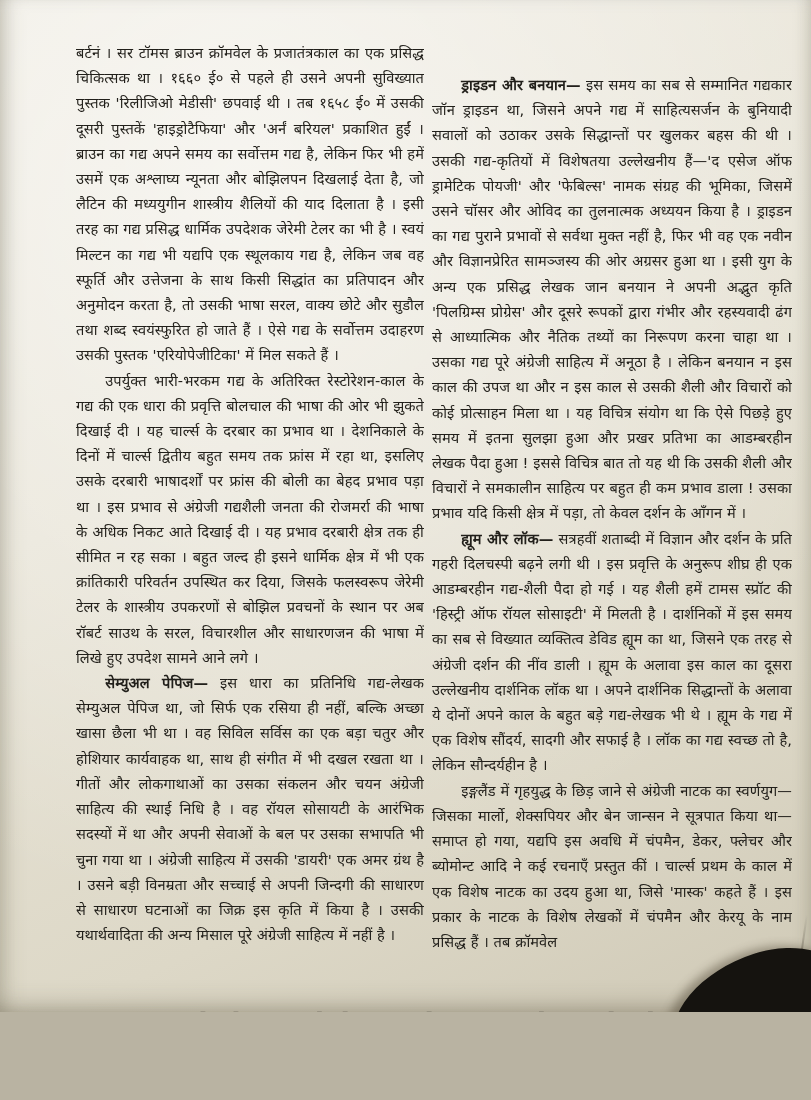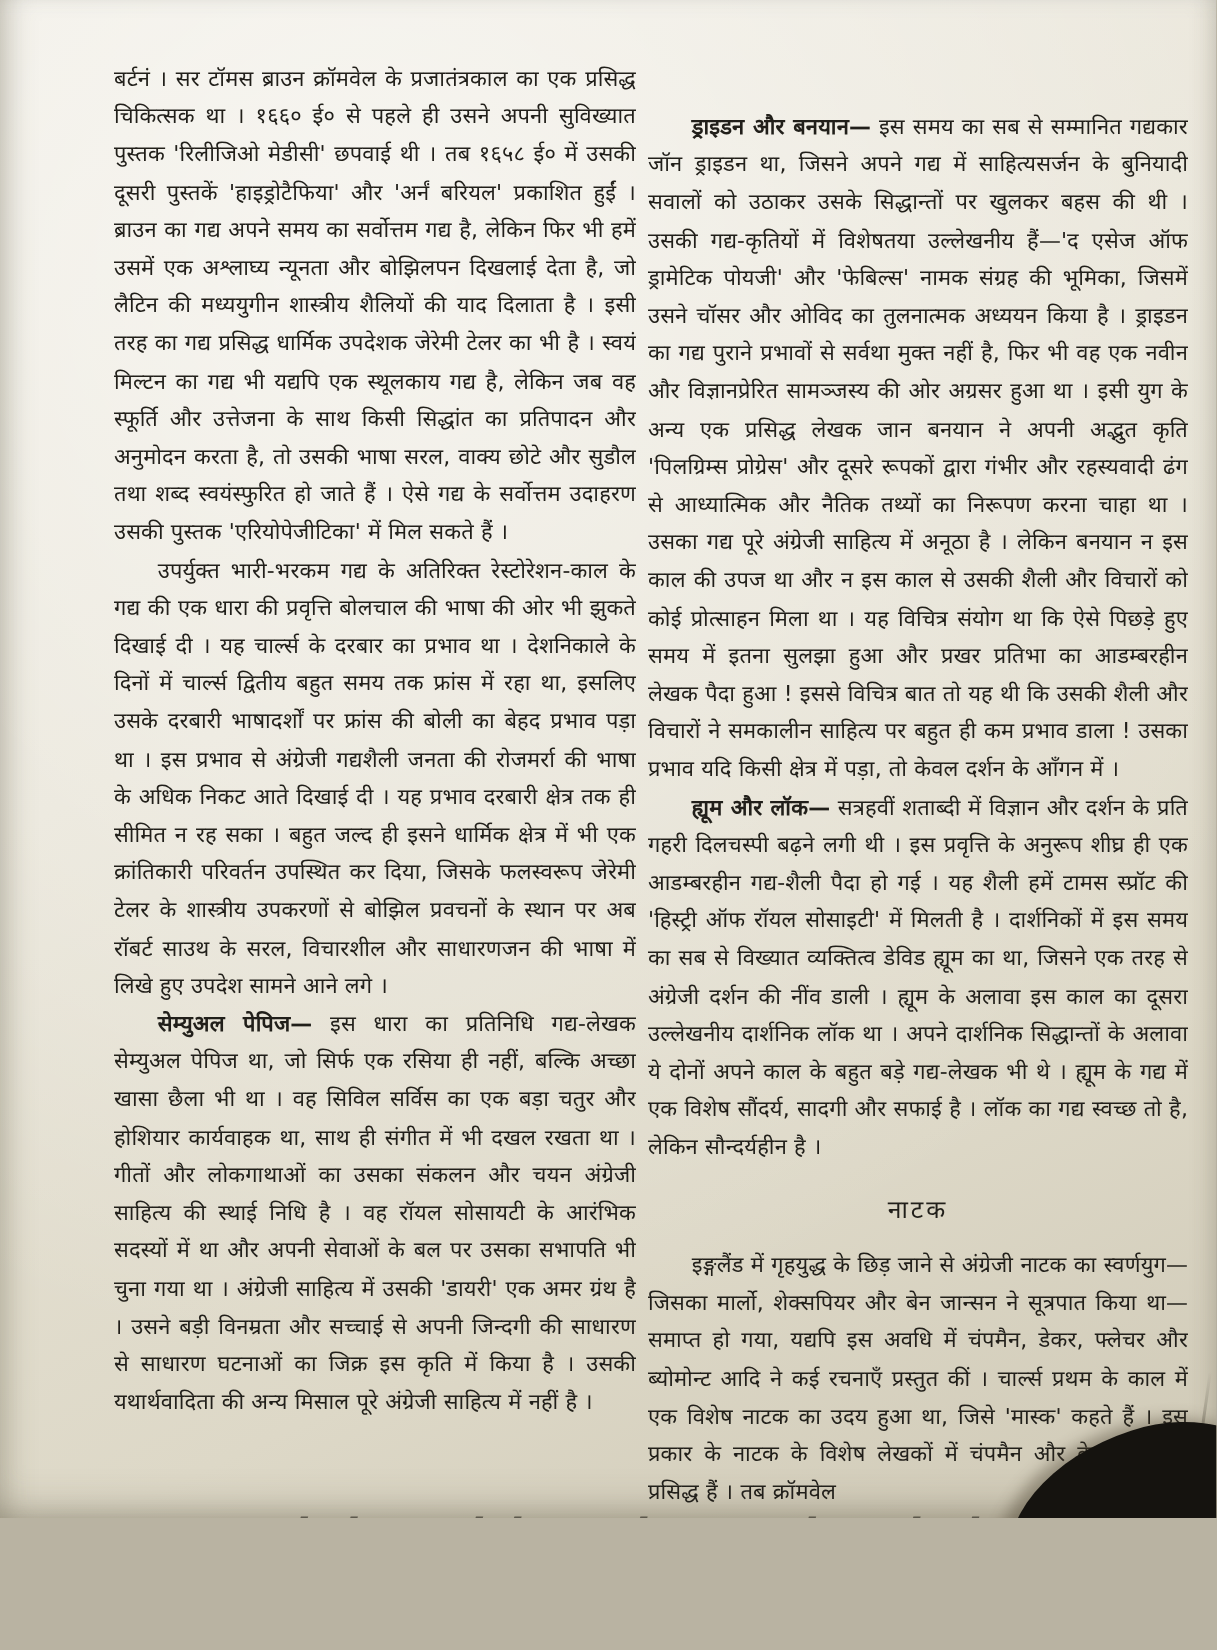--- a/index.html
+++ b/index.html
@@ -109,21 +109,20 @@
 
   <div class="column col-right">
     <p class="indent">
       <span class="lead">ड्राइडन और बनयान—</span>
       <span>इस समय का सब से सम्मानित गद्यकार जॉन ड्राइडन था, जिसने अपने गद्य में साहित्यसर्जन के बुनियादी सवालों को उठाकर उसके सिद्धान्तों पर खुलकर बहस की थी । उसकी गद्य-कृतियों में विशेषतया उल्लेखनीय हैं—'द एसेज ऑफ ड्रामेटिक पोयजी' और 'फेबिल्स' नामक संग्रह की भूमिका, जिसमें उसने चॉसर और ओविद का तुलनात्मक अध्ययन किया है । ड्राइडन का गद्य पुराने प्रभावों से सर्वथा मुक्त नहीं है, फिर भी वह एक नवीन और विज्ञानप्रेरित सामञ्जस्य की ओर अग्रसर हुआ था । इसी युग के अन्य एक प्रसिद्ध लेखक जान बनयान ने अपनी अद्भुत कृति 'पिलग्रिम्स प्रोग्रेस' और दूसरे रूपकों द्वारा गंभीर और रहस्यवादी ढंग से आध्यात्मिक और नैतिक तथ्यों का निरूपण करना चाहा था । उसका गद्य पूरे अंग्रेजी साहित्य में अनूठा है । लेकिन बनयान न इस काल की उपज था और न इस काल से उसकी शैली और विचारों को कोई प्रोत्साहन मिला था । यह विचित्र संयोग था कि ऐसे पिछड़े हुए समय में इतना सुलझा हुआ और प्रखर प्रतिभा का आडम्बरहीन लेखक पैदा हुआ ! इससे विचित्र बात तो यह थी कि उसकी शैली और विचारों ने समकालीन साहित्य पर बहुत ही कम प्रभाव डाला ! उसका प्रभाव यदि किसी क्षेत्र में पड़ा, तो केवल दर्शन के आँगन में ।</span>
     </p>
     <p class="indent">
       <span class="lead">ह्यूम और लॉक—</span>
       <span>सत्रहवीं शताब्दी में विज्ञान और दर्शन के प्रति गहरी दिलचस्पी बढ़ने लगी थी । इस प्रवृत्ति के अनुरूप शीघ्र ही एक आडम्बरहीन गद्य-शैली पैदा हो गई । यह शैली हमें टामस स्प्रॉट की 'हिस्ट्री ऑफ रॉयल सोसाइटी' में मिलती है । दार्शनिकों में इस समय का सब से विख्यात व्यक्तित्व डेविड ह्यूम का था, जिसने एक तरह से अंग्रेजी दर्शन की नींव डाली । ह्यूम के अलावा इस काल का दूसरा उल्लेखनीय दार्शनिक लॉक था । अपने दार्शनिक सिद्धान्तों के अलावा ये दोनों अपने काल के बहुत बड़े गद्य-लेखक भी थे । ह्यूम के गद्य में एक विशेष सौंदर्य, सादगी और सफाई है । लॉक का गद्य स्वच्छ तो है, लेकिन सौन्दर्यहीन है ।</span>
     </p>
-    <p class="drama-heading">नाटक</p>
     <p class="indent">
       
       <span>इङ्गलैंड में गृहयुद्ध के छिड़ जाने से अंग्रेजी नाटक का स्वर्णयुग—जिसका मार्लो, शेक्सपियर और बेन जान्सन ने सूत्रपात किया था— समाप्त हो गया, यद्यपि इस अवधि में चंपमैन, डेकर, फ्लेचर और ब्योमोन्ट आदि ने कई रचनाएँ प्रस्तुत कीं । चार्ल्स प्रथम के काल में एक विशेष नाटक का उदय हुआ था, जिसे 'मास्क' कहते हैं । इस प्रकार के नाटक के विशेष लेखकों में चंपमैन और केरयू के नाम प्रसिद्ध हैं । तब क्रॉमवेल</span>
     </p>
   </div>
 
   <div class="watermark">vishwabhartigyankosh.in</div>
 
   <div class="page-number">३६७६</div>
   <div class="section-label">साहित्य</div>

